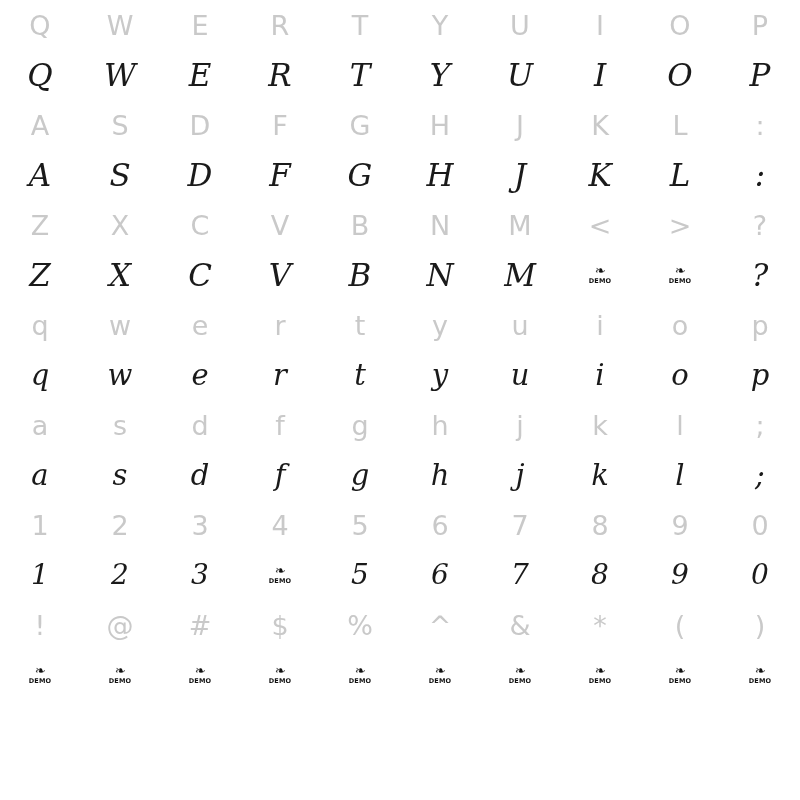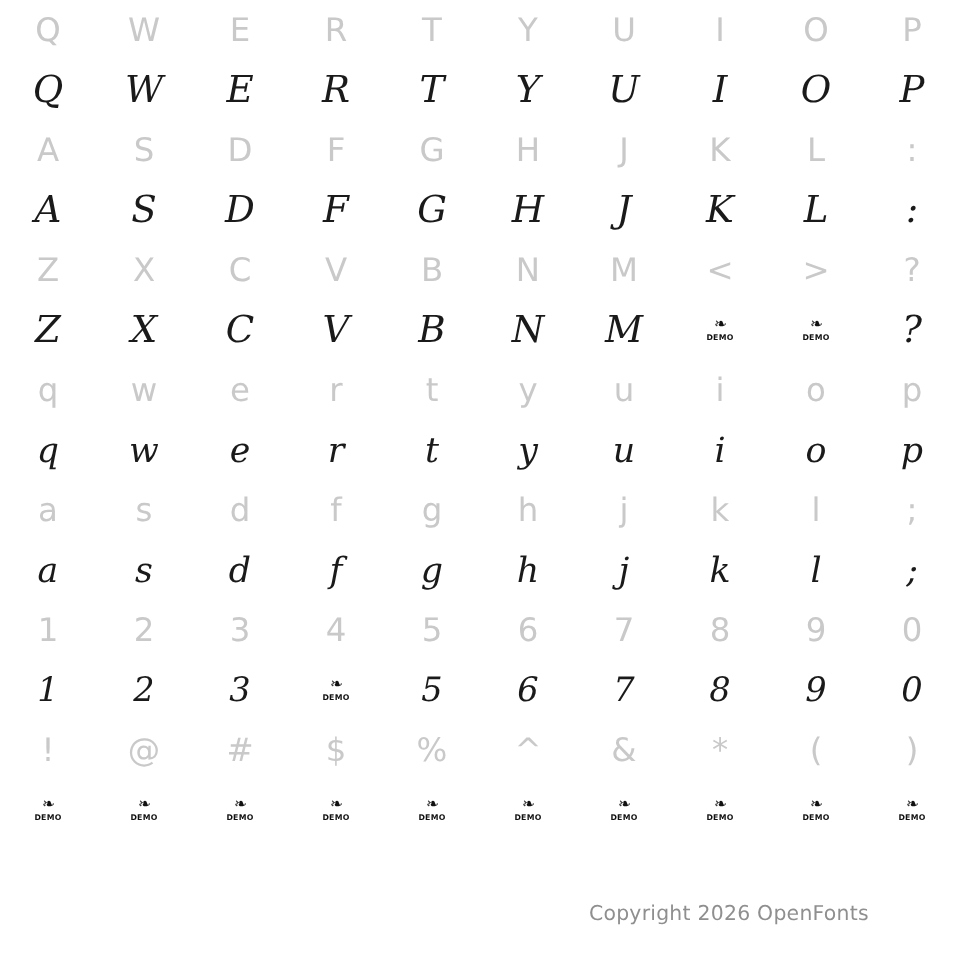--- a/index.html
+++ b/index.html
@@ -277,14 +277,13 @@
           <span class="word">DEMO</span>
         </span>
       </div>
       <div class="cell digit g" style="color: rgb(26, 26, 26); font-family: &quot;DejaVu Serif&quot;, serif; font-style: italic; font-size: 28px;">
         <span class="demo">
           <span class="leaf">❧</span>
           <span class="word">DEMO</span>
         </span>
       </div>
     </div>
-  <div class="copyright">Copyright 2026 OpenFonts</div>
 </div>
 
 </body></html>

